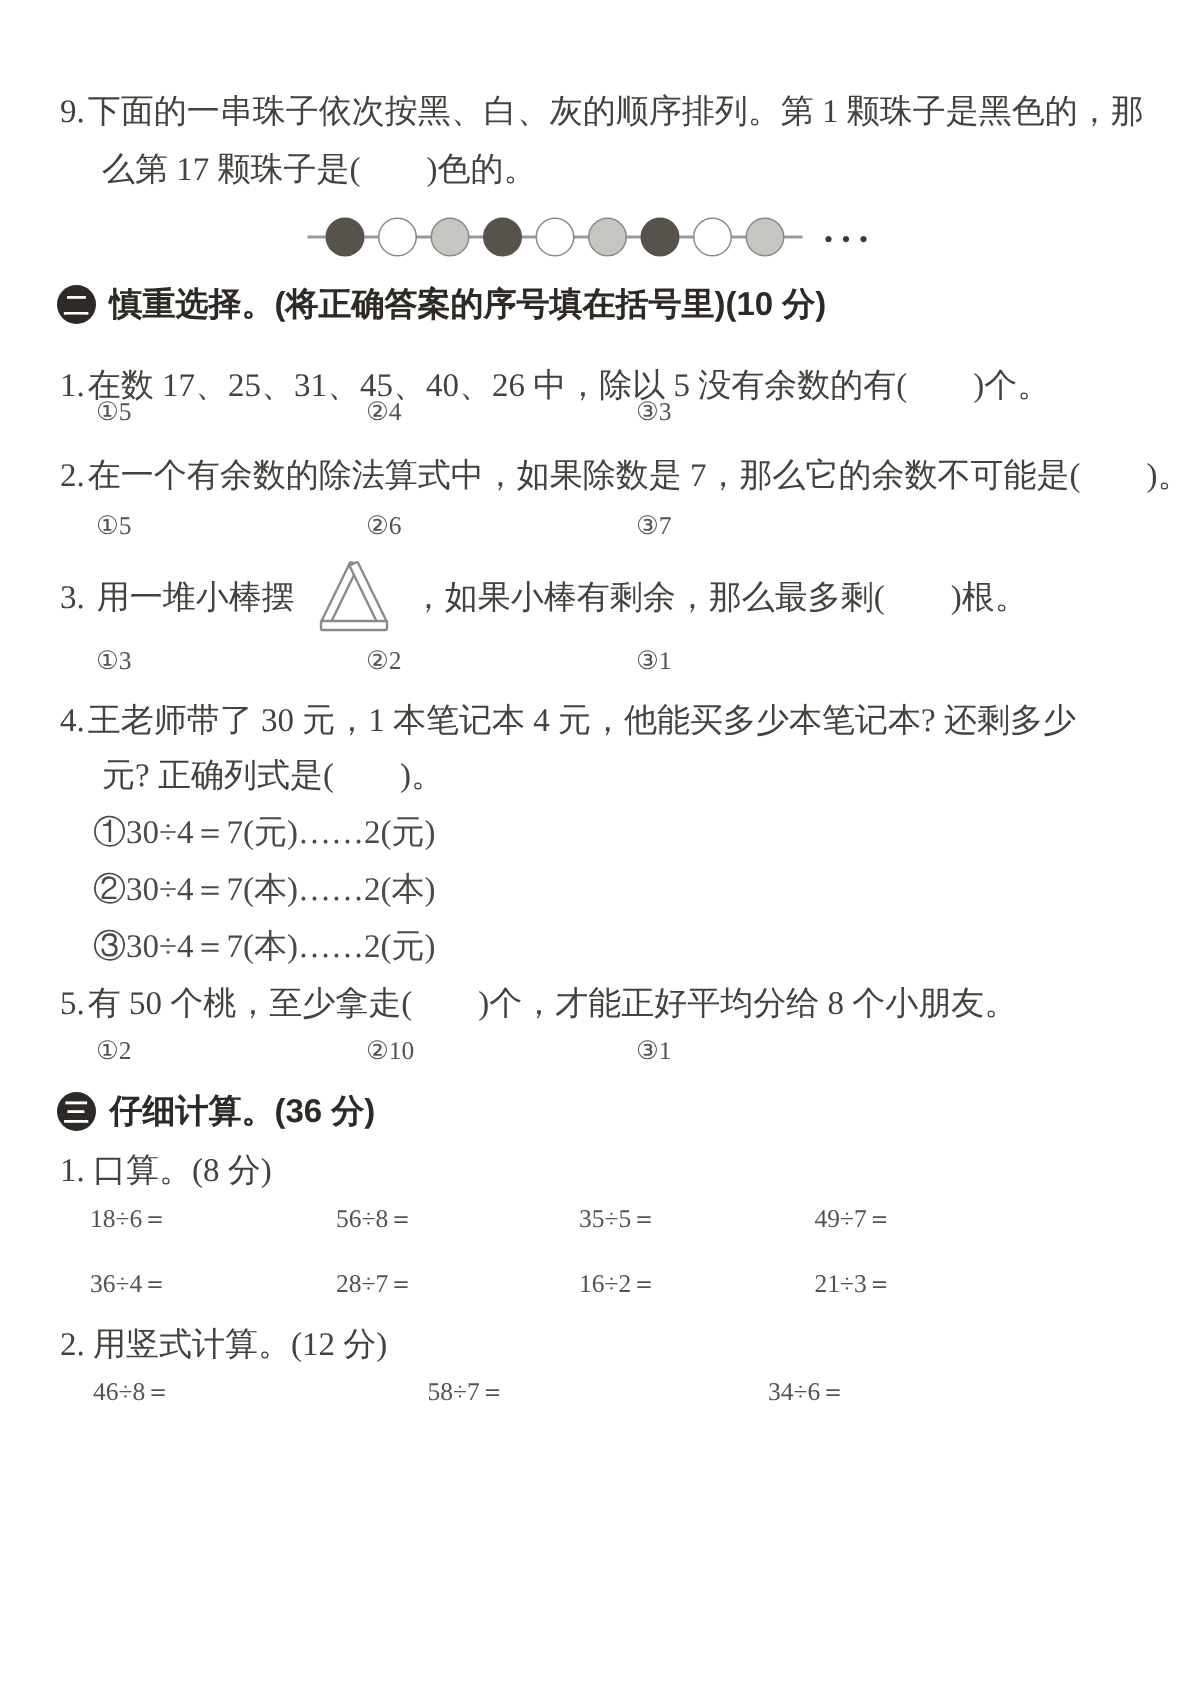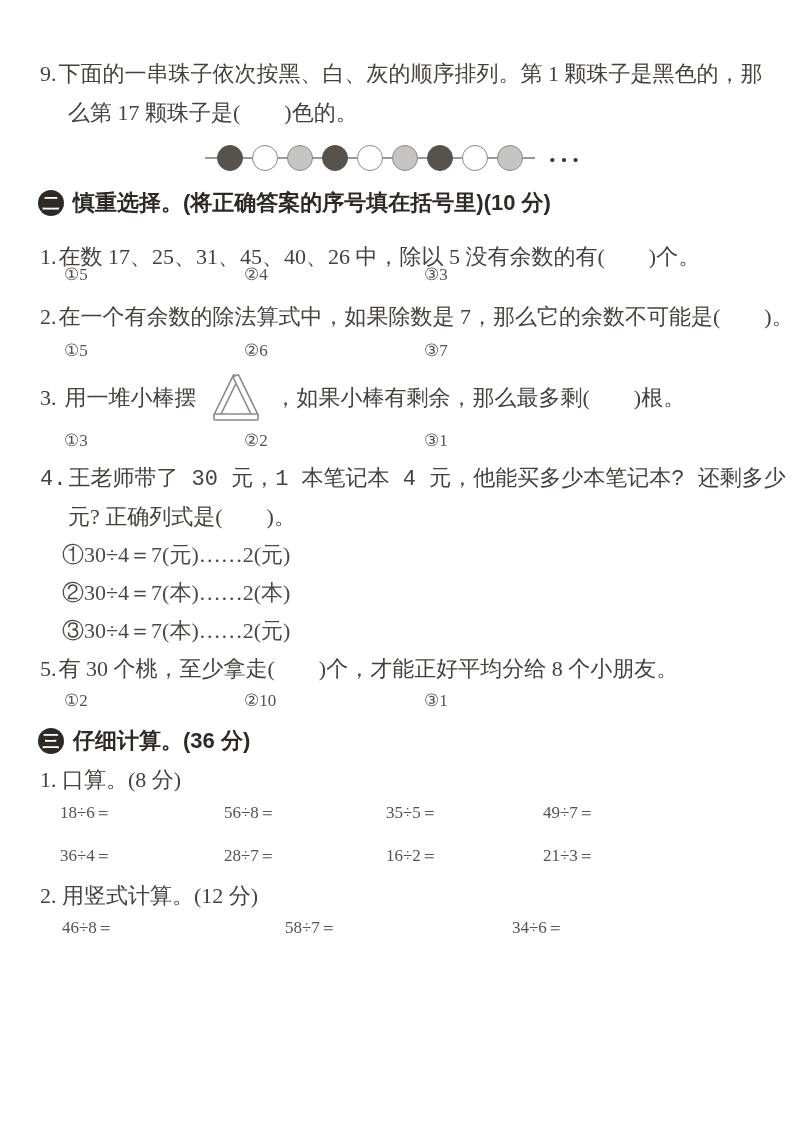--- a/index.html
+++ b/index.html
@@ -110,27 +110,27 @@
       </g>
     </svg>
     <span>，如果小棒有剩余，那么最多剩(　　)根。</span>
   </div>
   <div class="row" style="top:430px;">
     <span class="opt-1">①3</span>
     <span class="opt-2">②2</span>
     <span class="opt-3">③1</span>
   </div>
 
-  <div class="abs qline" style="top:466px;left:40px;font-family:Liberation Mono, monospace;"><span class="qnum">4.</span><span>王老师带了 30 元，1 本笔记本 4 元，他能买多少本笔记本? 还剩多少</span></div>
+  <div class="abs qline" style="top:466px;left:40px;"><span class="qnum">4.</span><span>王老师带了 30 元，1 本笔记本 4 元，他能买多少本笔记本? 还剩多少</span></div>
   <div class="abs qline" style="top:503px;left:68px;">元? 正确列式是(　　)。</div>
   <div class="abs q4opt" style="top:540px;left:62px;">①30÷4＝7(元)……2(元)</div>
   <div class="abs q4opt" style="top:578px;left:62px;">②30÷4＝7(本)……2(本)</div>
   <div class="abs q4opt" style="top:616px;left:62px;">③30÷4＝7(本)……2(元)</div>
 
-  <div class="abs qline" style="top:655px;left:40px;"><span class="qnum">5.</span><span>有 30 个桃，至少拿走(　　)个，才能正好平均分给 8 个小朋友。</span></div>
+  <div class="abs qline" style="top:655px;left:40px;"><span class="qnum">5.</span><span>有 50 个桃，至少拿走(　　)个，才能正好平均分给 8 个小朋友。</span></div>
   <div class="row" style="top:690px;text-align:center;">
     <span class="opt-1">①2</span>
     <span class="opt-2">②10</span>
     <span class="opt-3">③1</span>
   </div>
 
   <div class="abs sec-header" style="top:726px;left:38px;">
     <span class="sec-icon">三</span>
     <span>仔细计算。(36 分)</span>
   </div>

